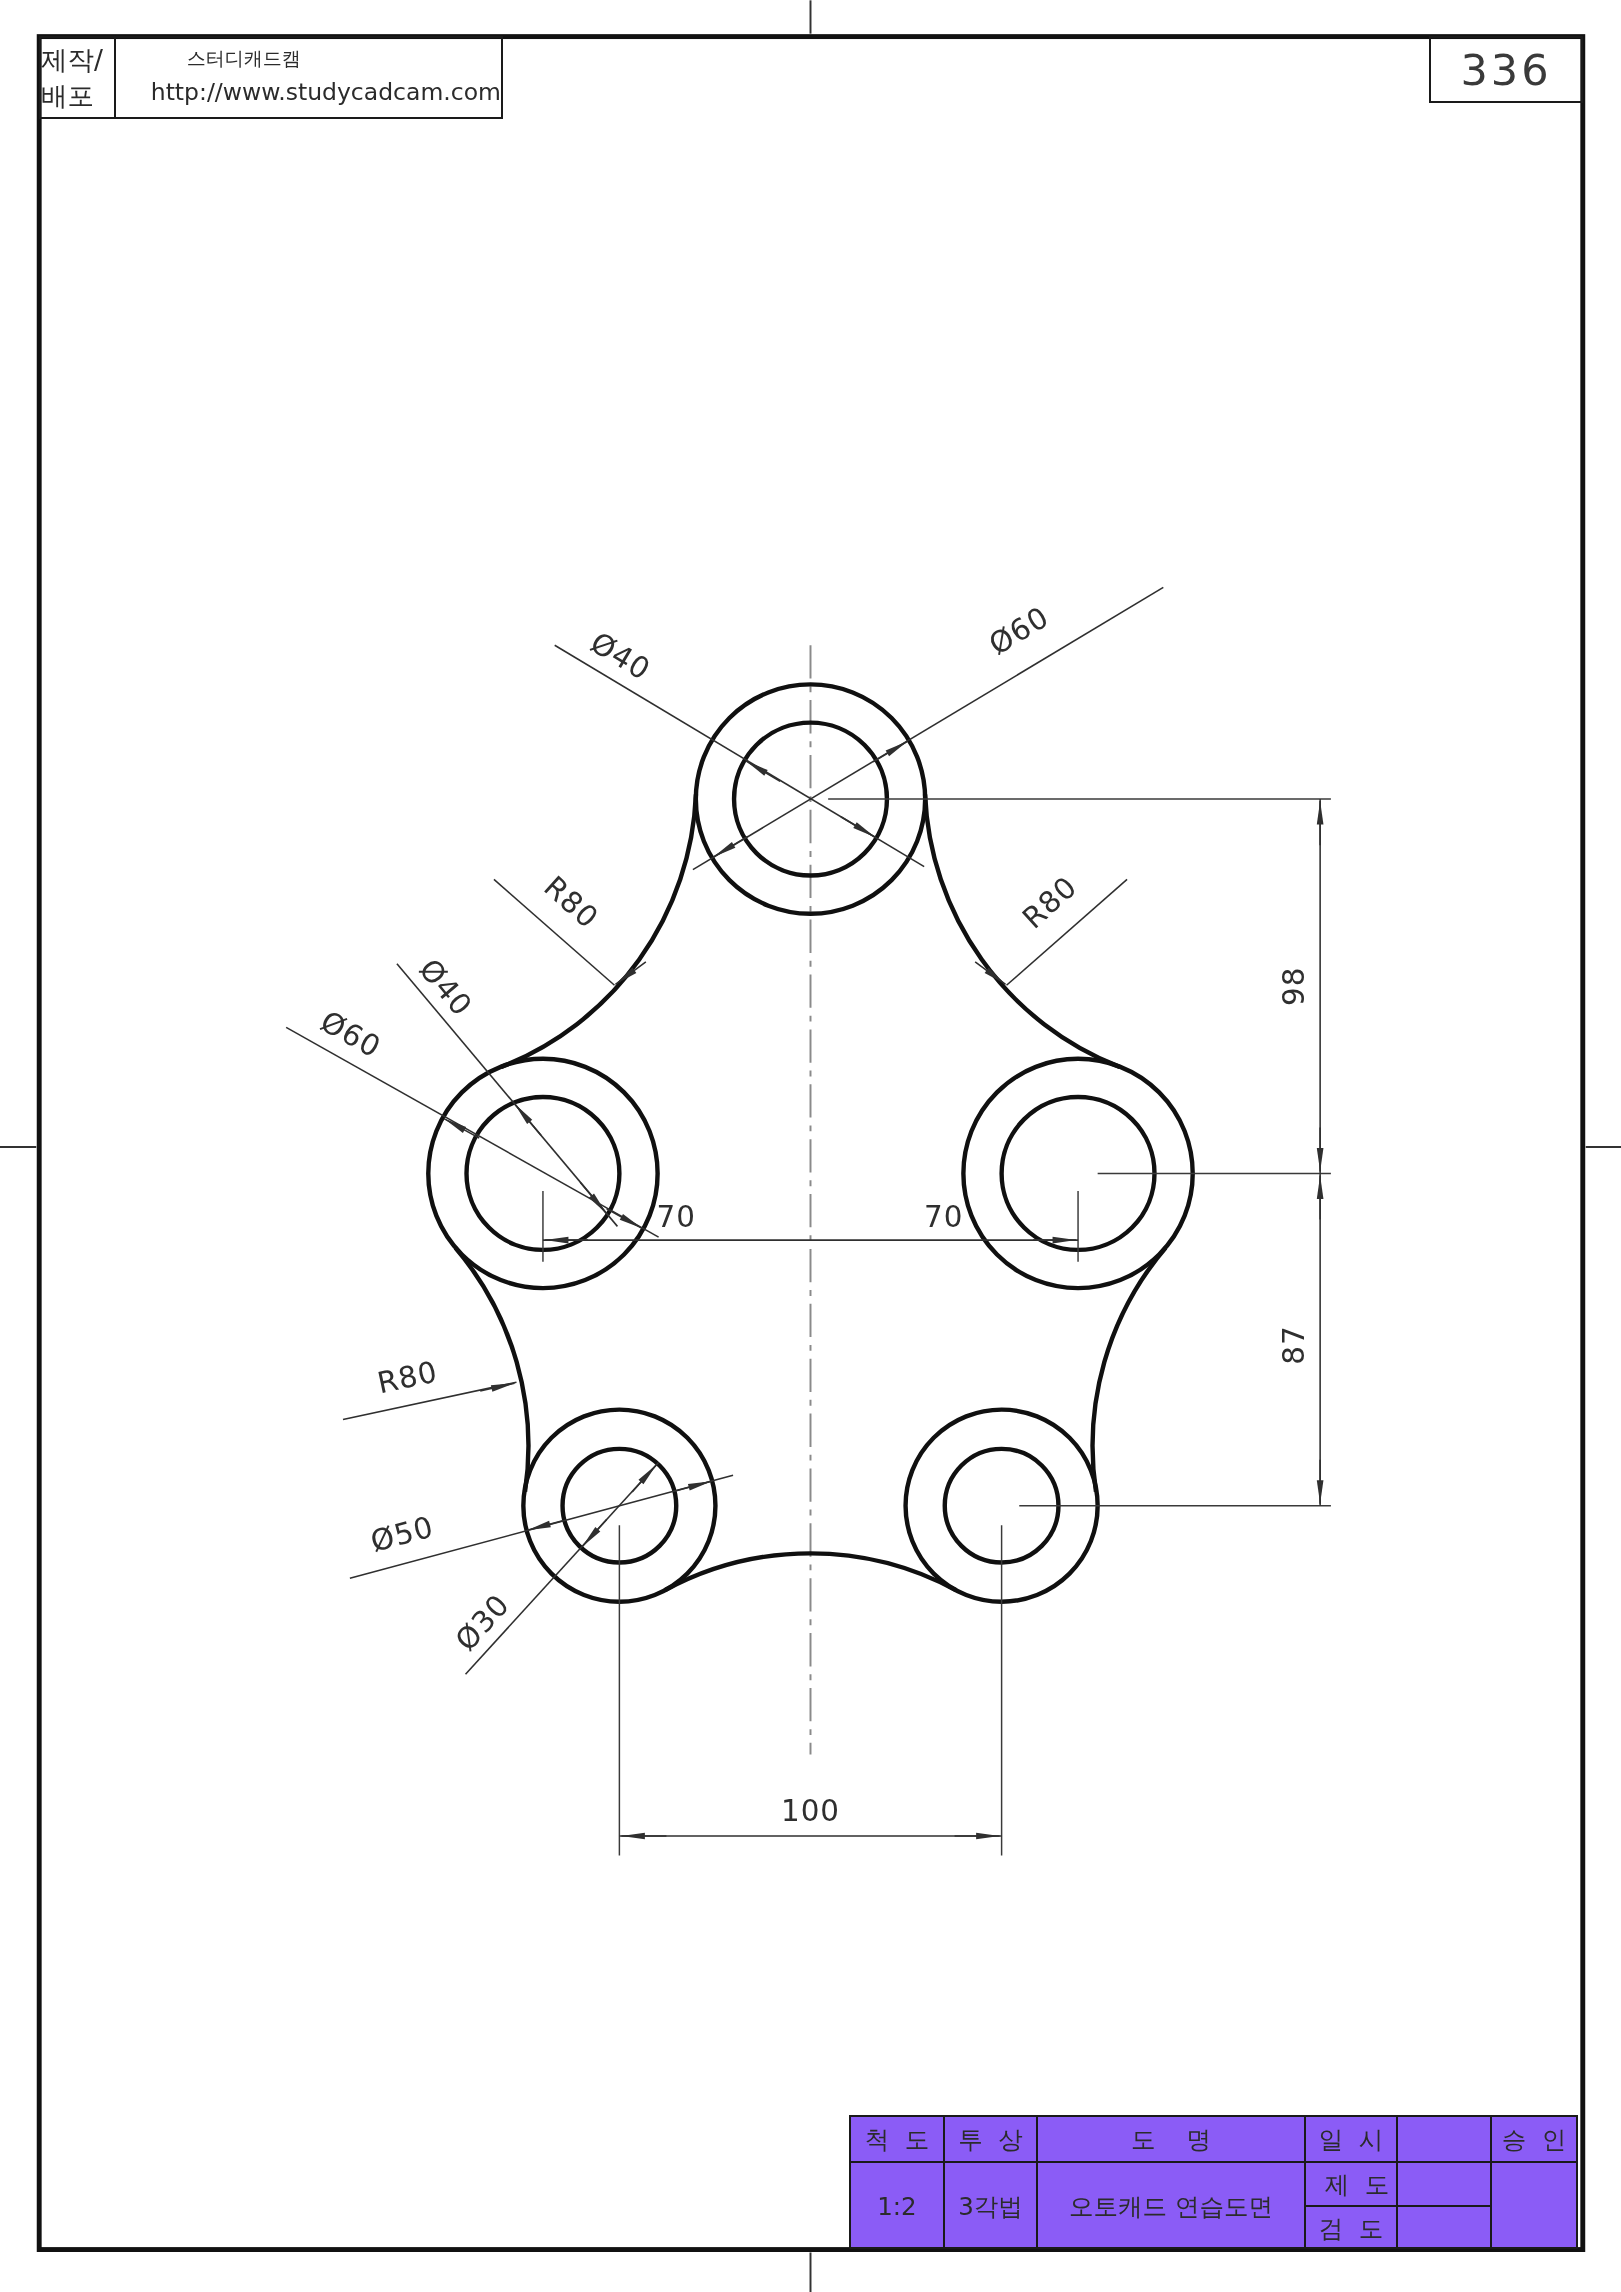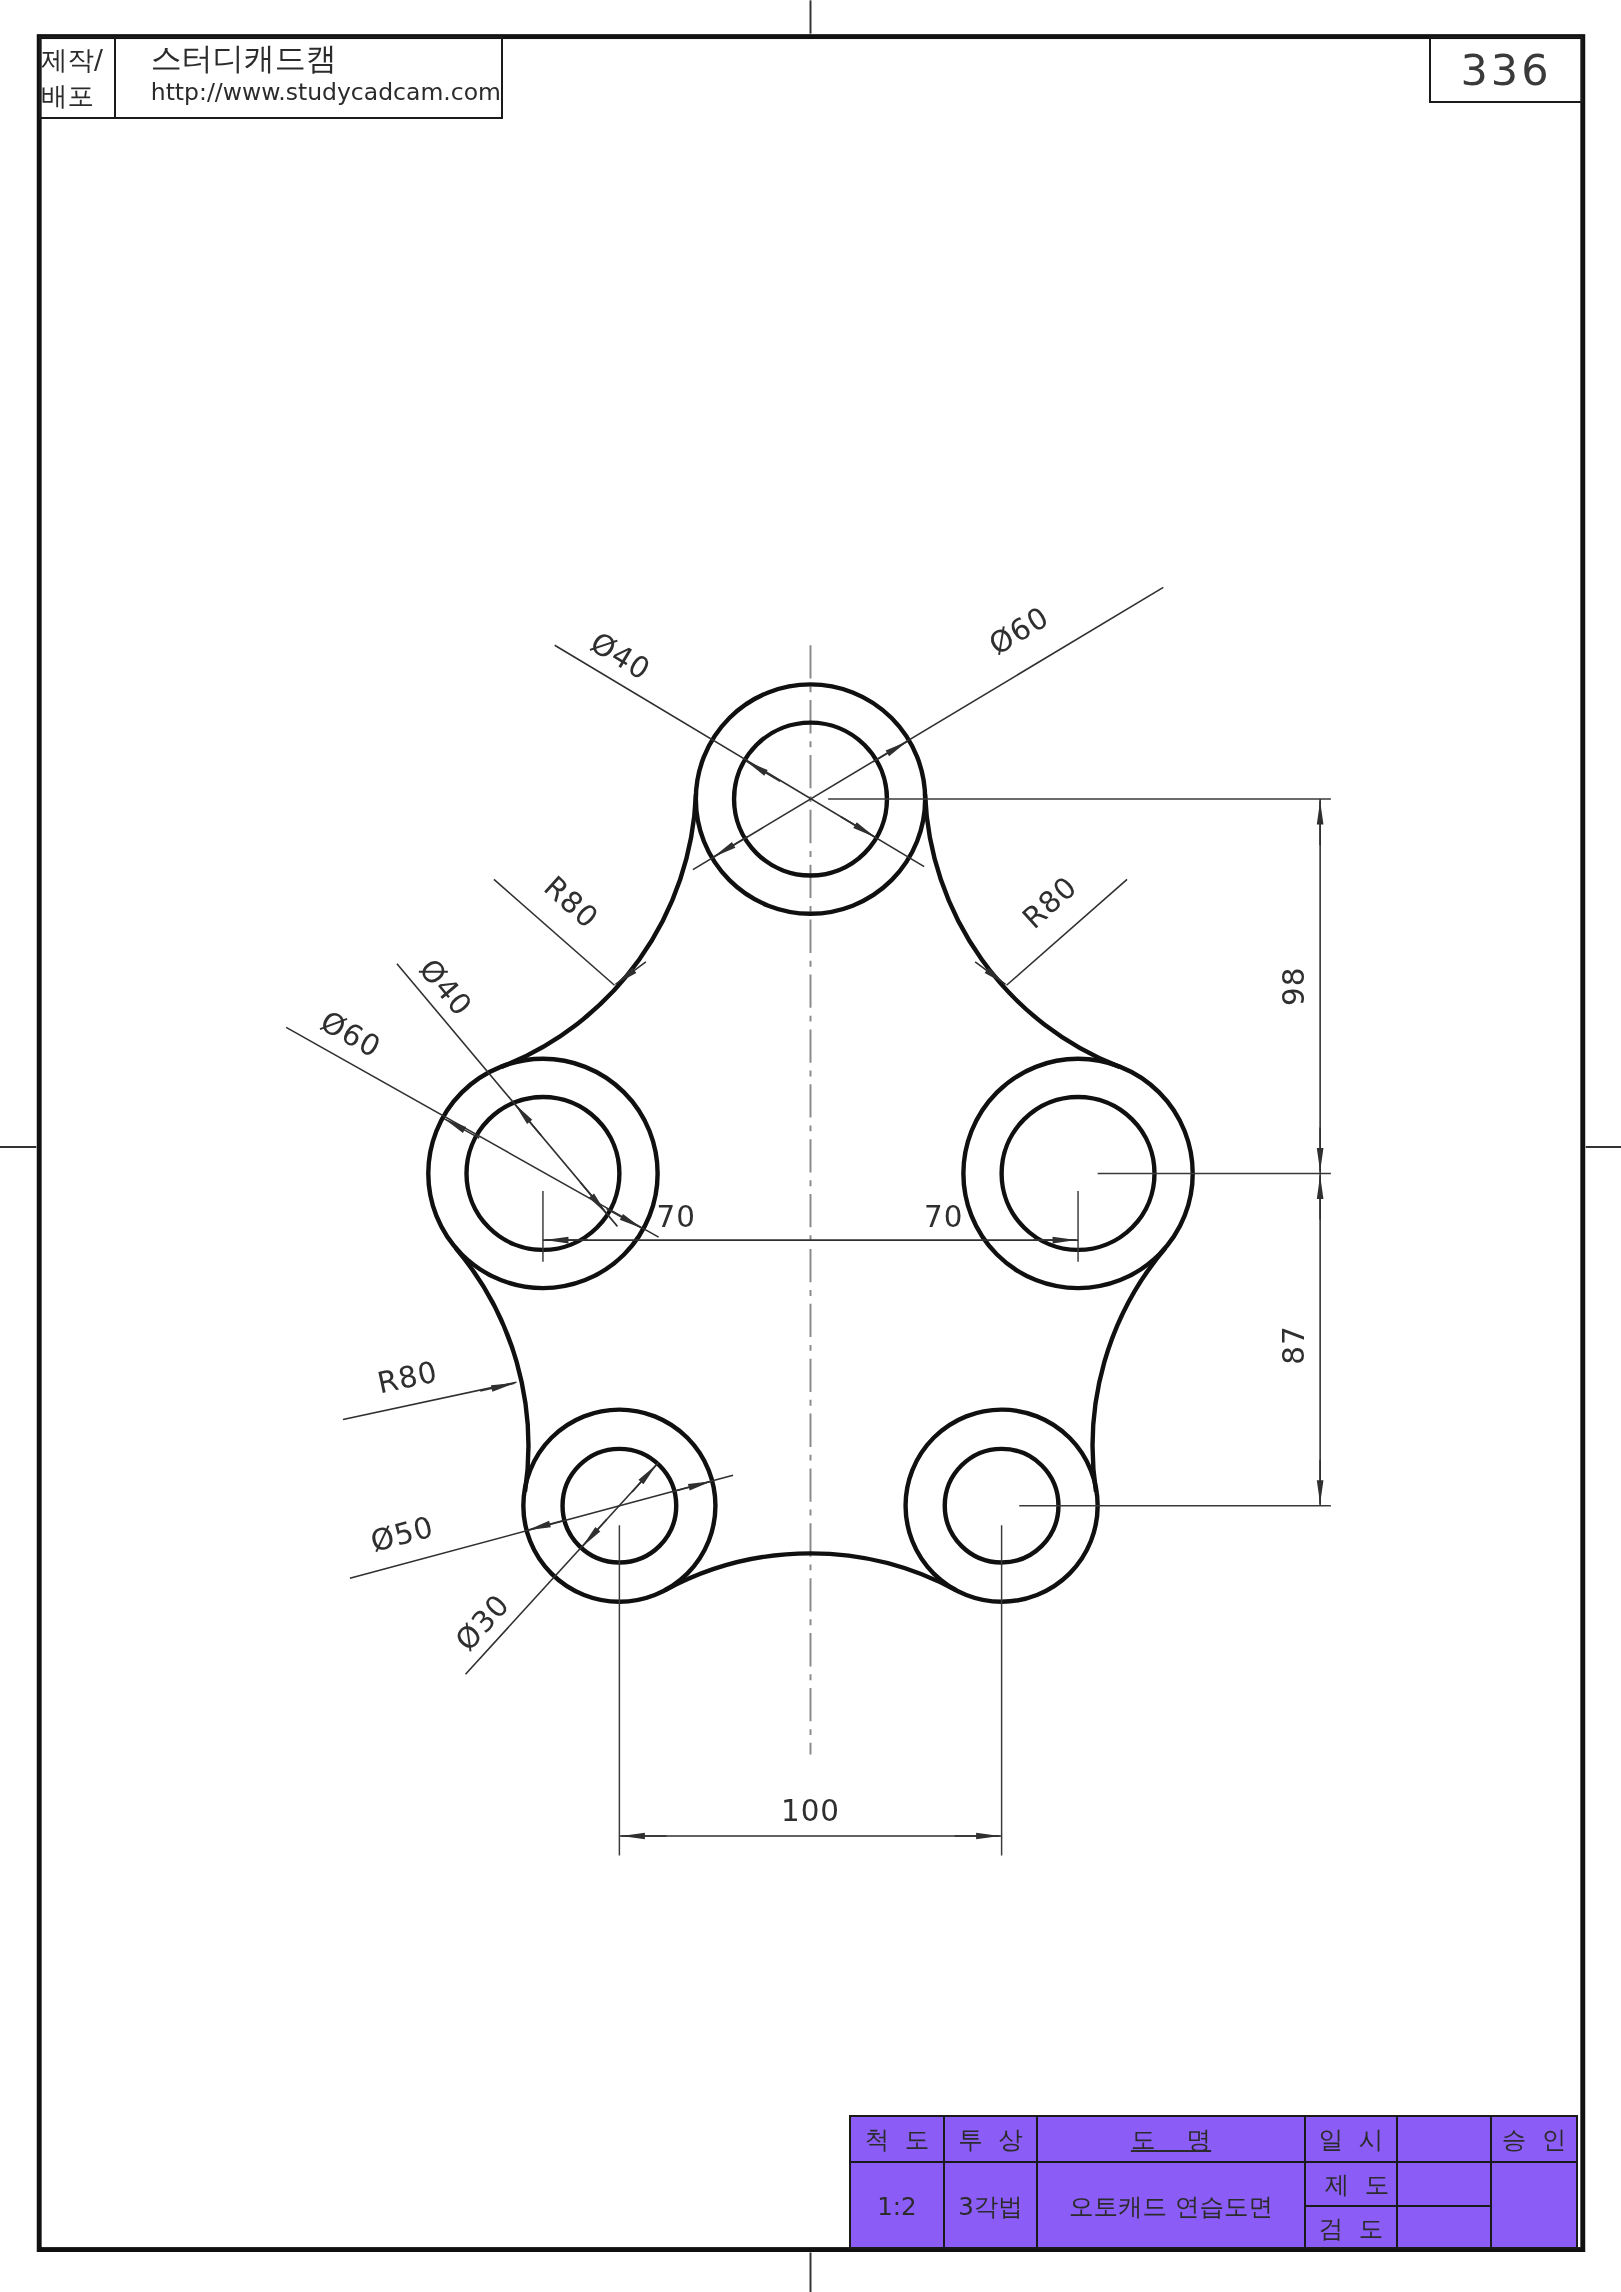--- a/index.html
+++ b/index.html
@@ -3,21 +3,21 @@
 <meta charset="utf-8">
 <style>
   html,body{margin:0;padding:0;background:#ffffff;}
   body{width:1621px;height:2293px;position:relative;font-family:"DejaVu Sans","Liberation Sans",sans-serif;overflow:hidden;}
   .abs{position:absolute;box-sizing:border-box;gap:25px;}
   svg{position:absolute;left:0;top:0;}
   
   #header-box{left:39px;top:36px;width:464px;height:83px;border:2.9px solid #1a1a1a;display:flex;}
   #header-left{width:154px;border-right:2px solid #1a1a1a;display:flex;align-items:center;justify-content:center;font-size:26.5px;color:#2b2b2b;}
   #header-right{flex:1;padding:3.9px 0 0 9.8px;color:#2b2b2b;}
-  #header-brand{font-size:31px;line-height:33px;}
+  #header-brand{font-size:19px;line-height:33px;margin-left:36px;}
   #header-url{font-size:23.5px;line-height:35px;letter-spacing:0px;}
   
   #pageno-box{left:1429px;top:36px;width:154px;height:67px;border:2.9px solid #1a1a1a;display:flex;align-items:center;justify-content:center;font-size:43px;letter-spacing:2.9px;color:#3a3a3a;}
   
   #title-block{left:849px;top:2115px;width:729px;height:134px;border:2px solid #1a1a1a;background:#8b5cf6;}
   #title-block .grid{position:absolute;left:0;top:0;width:100%;height:100%;display:grid;
     grid-template-columns:92px 93px 268px 92px 94px 86px;
     grid-template-rows:44px 44px 44px;}
   #title-block .cell{border-left:2px solid #1a1a1a;border-top:2px solid #1a1a1a;display:flex;align-items:center;justify-content:center;font-size:24.5px;color:#2b2b2b;white-space:pre;}
   #title-block .cell.first-col{border-left:none;}
@@ -146,21 +146,21 @@
 </div>
 
 <div class="abs" id="pageno-box">
   <span>336</span>
 </div>
 
 <div class="abs" id="title-block">
   <div class="grid">
     <div class="cell first-col first-row" style="grid-column:1;grid-row:1;">척  도</div>
     <div class="cell first-row" style="grid-column:2;grid-row:1;">투  상</div>
-    <div class="cell first-row" style="grid-column:3;grid-row:1;text-decoration:underline;">도    명</div>
+    <div class="cell first-row" style="grid-column:3;grid-row:1;">도    명</div>
     <div class="cell first-row" style="grid-column:4;grid-row:1;">일  시</div>
     <div class="cell first-row" style="grid-column:5;grid-row:1;"></div>
     <div class="cell first-row" style="grid-column:6;grid-row:1;">승  인</div>
 
     <div class="cell first-col" style="grid-column:1;grid-row:2/4;">1:2</div>
     <div class="cell" style="grid-column:2;grid-row:2/4;">3각법</div>
     <div class="cell" style="grid-column:3;grid-row:2/4;">오토캐드 연습도면</div>
     <div class="cell" style="grid-column:4;grid-row:2;padding-left:12px;">제  도</div>
     <div class="cell" style="grid-column:5;grid-row:2;"></div>
     <div class="cell" style="grid-column:6;grid-row:2/4;"></div>

